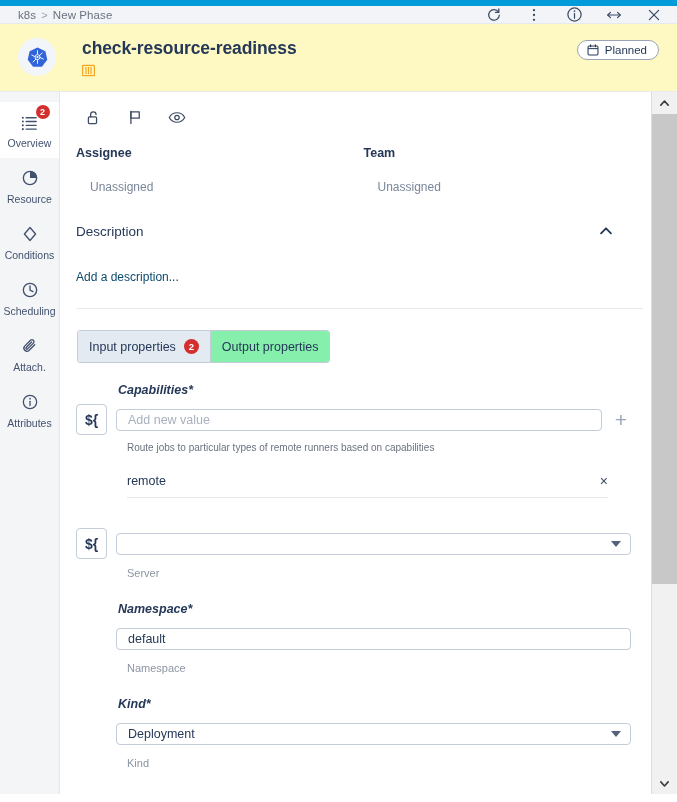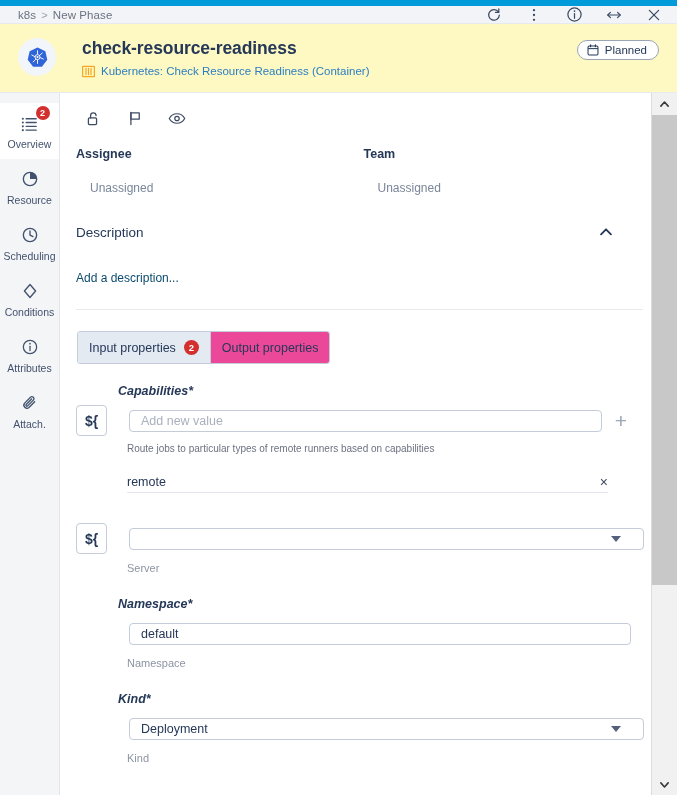--- a/index.html
+++ b/index.html
@@ -231,21 +231,21 @@
     display: inline-flex;
     margin: 21px 16px 0 17px;
     border: 1px solid #c3ccd8;
     border-radius: 3px;
     overflow: hidden;
   }
   .tab {
     font-size: 12.5px;
     color: #253858;
     padding: 8px 11px;
-    background: #ec4899;
+    background: #86efac;
     cursor: pointer;
     display: flex; align-items: center; gap: 8px;
     white-space: nowrap;
   }
   .tab.active { background: #e4eaf2; }
   .tab + .tab { border-left: 1px solid #c3ccd8; }
   .tab-badge {
     min-width: 15px; height: 15px;
     border-radius: 8px;
     background: #d32f2f;
@@ -292,21 +292,20 @@
     height: 22px;
     border: 1px solid #c3ccd8;
     border-radius: 4px;
     background: #fff;
     font-size: 12.5px;
     color: #253858;
     padding: 0 11px;
     font-family: "Liberation Sans", sans-serif;
     min-width: 0;
     outline: none;
-    margin-left: 13px;
   }
   .inp::placeholder { color: #a9b1bd; }
   .select-wrap { position: relative; flex: 1; min-width: 0; }
   .select-wrap .inp { width: 100%; padding-right: 28px; }
   .caret {
     position: absolute;
     right: 10px; top: 50%;
     transform: translateY(-50%);
     width: 0; height: 0;
     border-left: 5px solid transparent;
@@ -333,21 +332,21 @@
     font-size: 11px;
     color: #8c95a3;
     margin-left: 51px;
     margin-top: 8px;
   }
   .chip-row {
     display: flex;
     align-items: center;
     justify-content: space-between;
     margin: 21px 23px 0 51px;
-    padding-bottom: 3px;
+    padding-bottom: 9px;
     border-bottom: 1px solid #e3e6ea;
   }
   .chip-text { font-size: 12.5px; color: #253858; }
   .chip-x {
     font-size: 14px;
     color: #3d4b62;
     cursor: pointer;
     line-height: 1;
   }
   .field-gap-lg { height: 25px; }
@@ -448,21 +447,20 @@
     </div>
     <div class="title-block">
       <div class="main-title">check-resource-readiness</div>
       <div class="subtitle-row">
         <svg class="container-icon" viewBox="0 0 14 14">
           <rect x="0.6" y="1.4" width="12.8" height="11.2" rx="1" fill="none" stroke="#f5a623" stroke-width="1.4"></rect>
           <line x1="4.3" y1="3" x2="4.3" y2="11" stroke="#f5a623" stroke-width="1.3"></line>
           <line x1="7" y1="3" x2="7" y2="11" stroke="#f5a623" stroke-width="1.3"></line>
           <line x1="9.7" y1="3" x2="9.7" y2="11" stroke="#f5a623" stroke-width="1.3"></line>
         </svg>
-        <span class="subtitle-link">Kubernetes: Check Resource Readiness (Container)</span>
       </div>
     </div>
     <div class="status-badge">
       <svg viewBox="0 0 14 14" width="12" height="12">
         <rect x="1.2" y="2.4" width="11.6" height="10.4" rx="1.3" fill="none" stroke="#253858" stroke-width="1.2"></rect>
         <line x1="1.2" y1="5.4" x2="12.8" y2="5.4" stroke="#253858" stroke-width="1.2"></line>
         <line x1="4.2" y1="0.9" x2="4.2" y2="3.2" stroke="#253858" stroke-width="1.3" stroke-linecap="round"></line>
         <line x1="9.8" y1="0.9" x2="9.8" y2="3.2" stroke="#253858" stroke-width="1.3" stroke-linecap="round"></line>
       </svg>
       <span>Planned</span>
@@ -495,55 +493,55 @@
           <svg viewBox="0 0 20 20" width="18" height="18">
             <circle cx="10" cy="10" r="7.4" fill="none" stroke="#42526e" stroke-width="1.5"></circle>
             <path d="M10 10 L10 2.6 A7.4 7.4 0 0 1 17.4 10 Z" fill="#42526e"></path>
           </svg>
         </div>
         <div class="rail-label">Resource</div>
       </div>
 
       <div class="rail-item">
         <div class="rail-icon">
+          <svg viewBox="0 0 20 20" width="18" height="18" fill="none" stroke="#42526e" stroke-width="1.5" stroke-linejoin="round">
+            <polygon points="10,2.8 16.2,10 10,17.2 3.8,10"></polygon>
+          </svg>
+        </div>
+        <div class="rail-label">Conditions</div>
+      </div>
+
+      <div class="rail-item">
+        <div class="rail-icon">
           <svg viewBox="0 0 20 20" width="18" height="18" fill="none" stroke="#42526e" stroke-width="1.5" stroke-linecap="round">
             <circle cx="10" cy="10" r="7.4"></circle>
               <polyline points="10,5.6 10,10 13.3,11.8"></polyline>
           </svg>
         </div>
         <div class="rail-label">Scheduling</div>
       </div>
 
       <div class="rail-item">
         <div class="rail-icon">
-          <svg viewBox="0 0 20 20" width="18" height="18" fill="none" stroke="#42526e" stroke-width="1.5" stroke-linejoin="round">
-            <polygon points="10,2.8 16.2,10 10,17.2 3.8,10"></polygon>
-          </svg>
-        </div>
-        <div class="rail-label">Conditions</div>
+          <svg viewBox="0 0 20 20" width="18" height="18" fill="none" stroke="#42526e" stroke-width="1.5" stroke-linecap="round">
+            <path d="M15.2 8.6L8.9 14.9a3.4 3.4 0 0 1-4.8-4.8l6.7-6.7a2.3 2.3 0 0 1 3.2 3.2l-6.6 6.6a1.1 1.1 0 0 1-1.6-1.6l6-6"></path>
+          </svg>
+        </div>
+        <div class="rail-label">Attach.</div>
       </div>
 
       <div class="rail-item">
         <div class="rail-icon">
           <svg viewBox="0 0 20 20" width="18" height="18" fill="none" stroke="#42526e" stroke-width="1.4">
             <circle cx="10" cy="10" r="7.4"></circle>
             <line x1="10" y1="9.2" x2="10" y2="14" stroke-linecap="round"></line>
             <circle cx="10" cy="6.3" r="0.95" fill="#42526e" stroke="none"></circle>
           </svg>
         </div>
         <div class="rail-label">Attributes</div>
-      </div>
-
-      <div class="rail-item">
-        <div class="rail-icon">
-          <svg viewBox="0 0 20 20" width="18" height="18" fill="none" stroke="#42526e" stroke-width="1.5" stroke-linecap="round">
-            <path d="M15.2 8.6L8.9 14.9a3.4 3.4 0 0 1-4.8-4.8l6.7-6.7a2.3 2.3 0 0 1 3.2 3.2l-6.6 6.6a1.1 1.1 0 0 1-1.6-1.6l6-6"></path>
-          </svg>
-        </div>
-        <div class="rail-label">Attach.</div>
       </div>
 
     </div>
 
     <div class="content-col">
       <div class="content">
 
         <div class="action-bar">
           <div class="abtn">
             <svg viewBox="0 0 20 20" width="17" height="17" fill="none" stroke="currentColor" stroke-width="1.5" stroke-linecap="round" stroke-linejoin="round">

